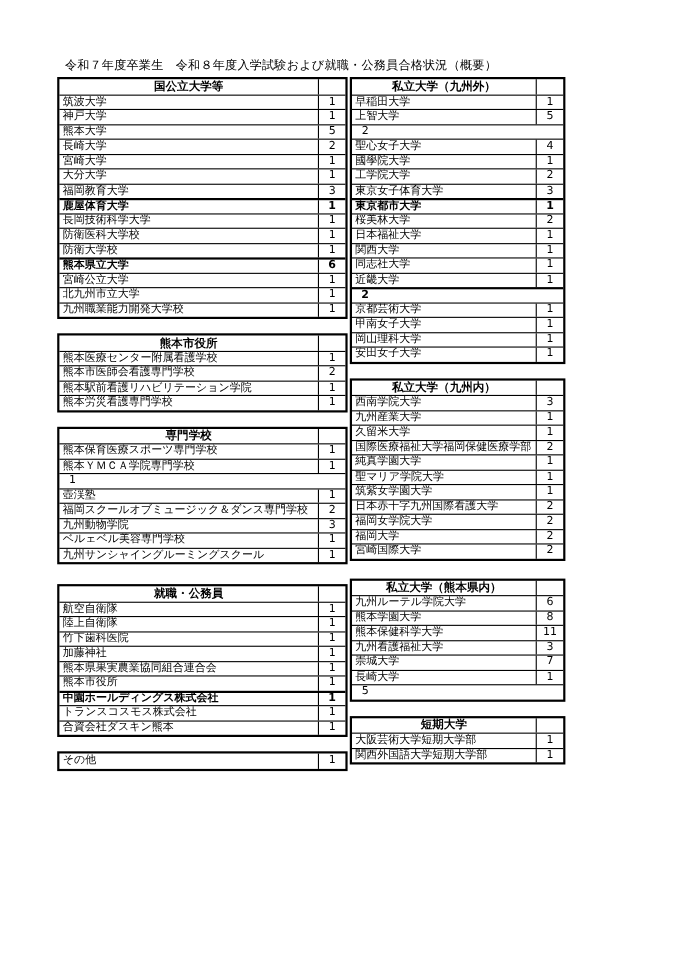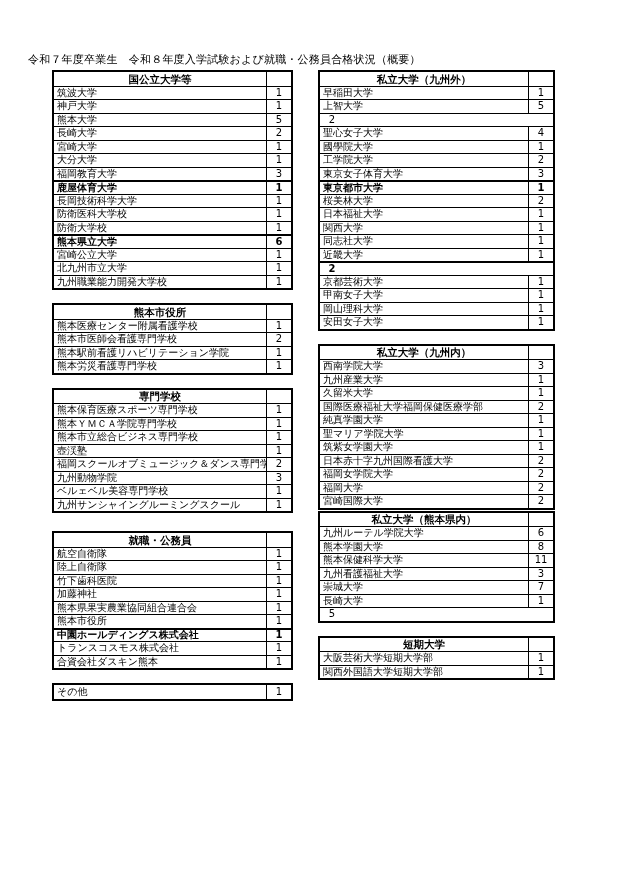--- a/index.html
+++ b/index.html
@@ -6,34 +6,34 @@
   html, body { background: #ffffff; }
   body {
     width: 620px; height: 877px;
     font-family: "DejaVu Sans", "Liberation Sans", sans-serif;
     color: #000;
     position: relative;
     overflow: hidden;
   }
   .page { position: absolute; inset: 0; background: #fff; }
   .doc-title {
-    position: absolute; left: 28px; top: 52px;
+    position: absolute; left: 59px; top: 52px;
     font-size: 11px; font-weight: 500; color: #000;
     white-space: nowrap; letter-spacing: 0.2px;
   }
   .col { position: absolute; top: 70px; }
-  .col-left  { left: 52px;  width: 241px; }
-  .col-right { left: 318px; width: 237px; }
+  .col-left  { left: 52px;  width: 264px; }
+  .col-right { left: 318px; width: 196px; }
   .tbl {
     border: 2px solid #000;
     margin-bottom: 13px;
     background: #fff;
   }
   [data-name="table-vocational-schools"] { margin-bottom: 18px; }
-  [data-name="table-private-universities-in-kyushu"] { margin-bottom: 1px; }
+  [data-name="table-private-universities-in-kyushu"] { margin-bottom: 16px; }
   .row {
     display: flex; align-items: stretch;
     height: 13.5px;
   }
   .row + .row { border-top: 1px solid #000; }
   .row.thick { border-top: 2px solid #000; font-weight: bold; }
   .name {
     flex: 1; display: flex; align-items: center;
     padding: 0 3px;
     border-right: 1px solid #000;
@@ -150,21 +150,20 @@
         </div>
         <div class="row" data-name="table-row">
           <div class="name" data-name="school-name">熊本保育医療スポーツ専門学校</div>
           <div class="cnt" data-name="count-value">1</div>
         </div>
         <div class="row" data-name="table-row">
           <div class="name" data-name="school-name">熊本ＹＭＣＡ学院専門学校</div>
           <div class="cnt" data-name="count-value">1</div>
         </div>
         <div class="row" data-name="table-row">
-          <div class="name" data-name="school-name">熊本市立総合ビジネス専門学校</div>
           <div class="cnt" data-name="count-value">1</div>
         </div>
         <div class="row" data-name="table-row">
           <div class="name" data-name="school-name">壺渓塾</div>
           <div class="cnt" data-name="count-value">1</div>
         </div>
         <div class="row" data-name="table-row">
           <div class="name" data-name="school-name">福岡スクールオブミュージック＆ダンス専門学校</div>
           <div class="cnt" data-name="count-value">2</div>
         </div>

